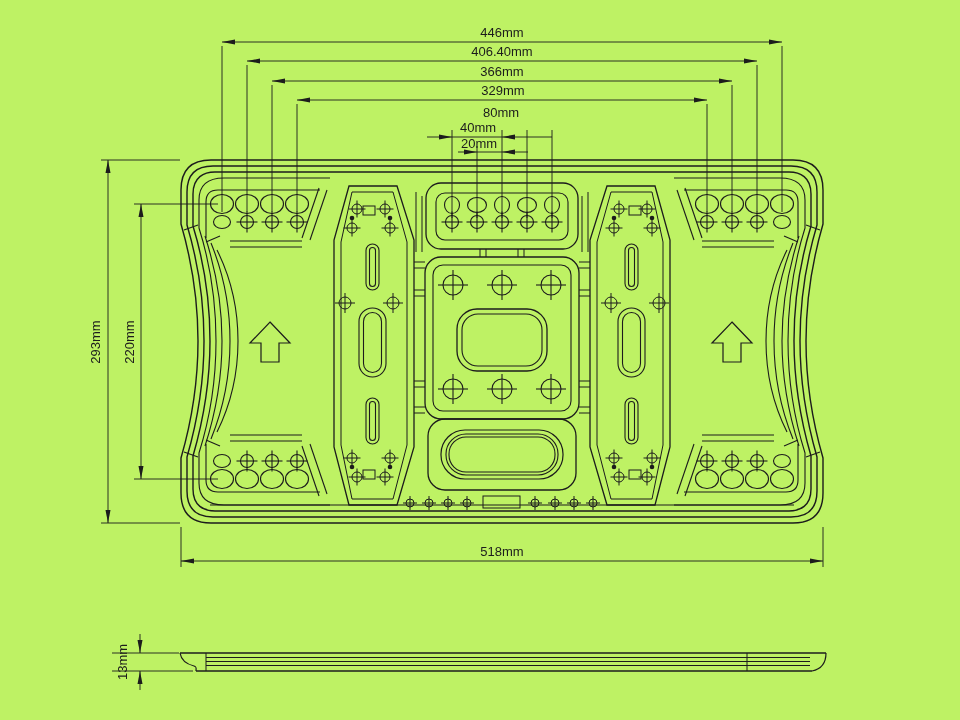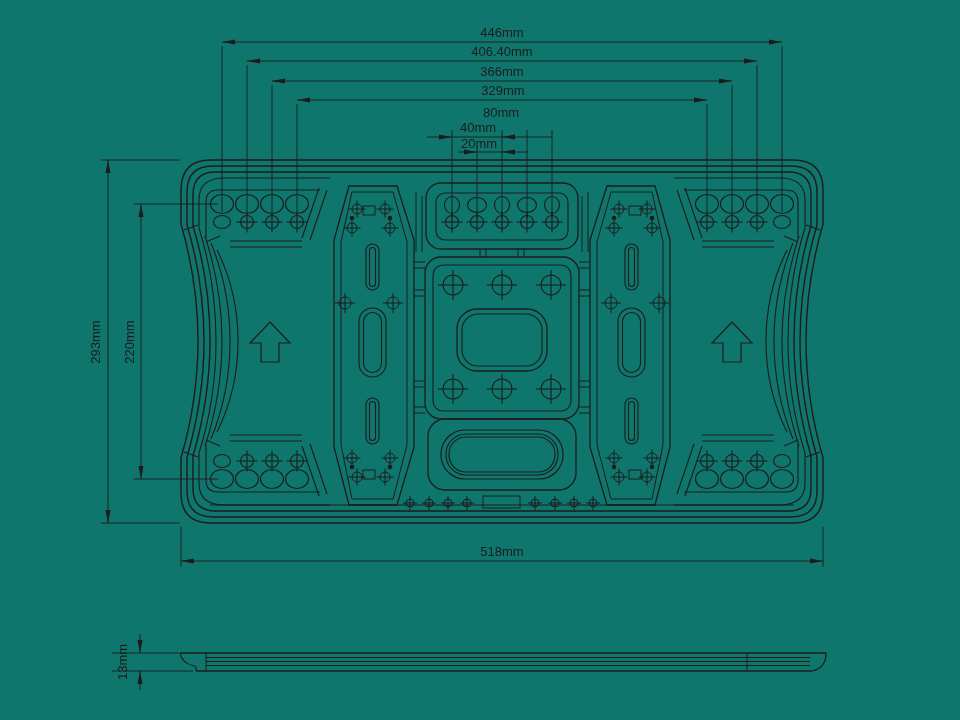--- a/index.html
+++ b/index.html
@@ -1,16 +1,16 @@
 <!DOCTYPE html>
 <html><head>
 <meta charset="utf-8">
 <style>
   html,body{margin:0;padding:0;background:#ffffff;}
-  .canvas{width:960px;height:720px;position:relative;background:#0f766e;overflow:hidden;
+  .canvas{width:960px;height:720px;position:relative;background:#bef264;overflow:hidden;
           font-family:"Liberation Sans","DejaVu Sans",sans-serif;}
   svg{display:block;}
   text{font-family:"Liberation Sans","DejaVu Sans",sans-serif;font-size:13px;fill:#1c1c1c;}
 </style>
 </head>
 <body>
 
 <div class="canvas">
 <svg width="960" height="720" viewBox="0 0 960 720">
 

